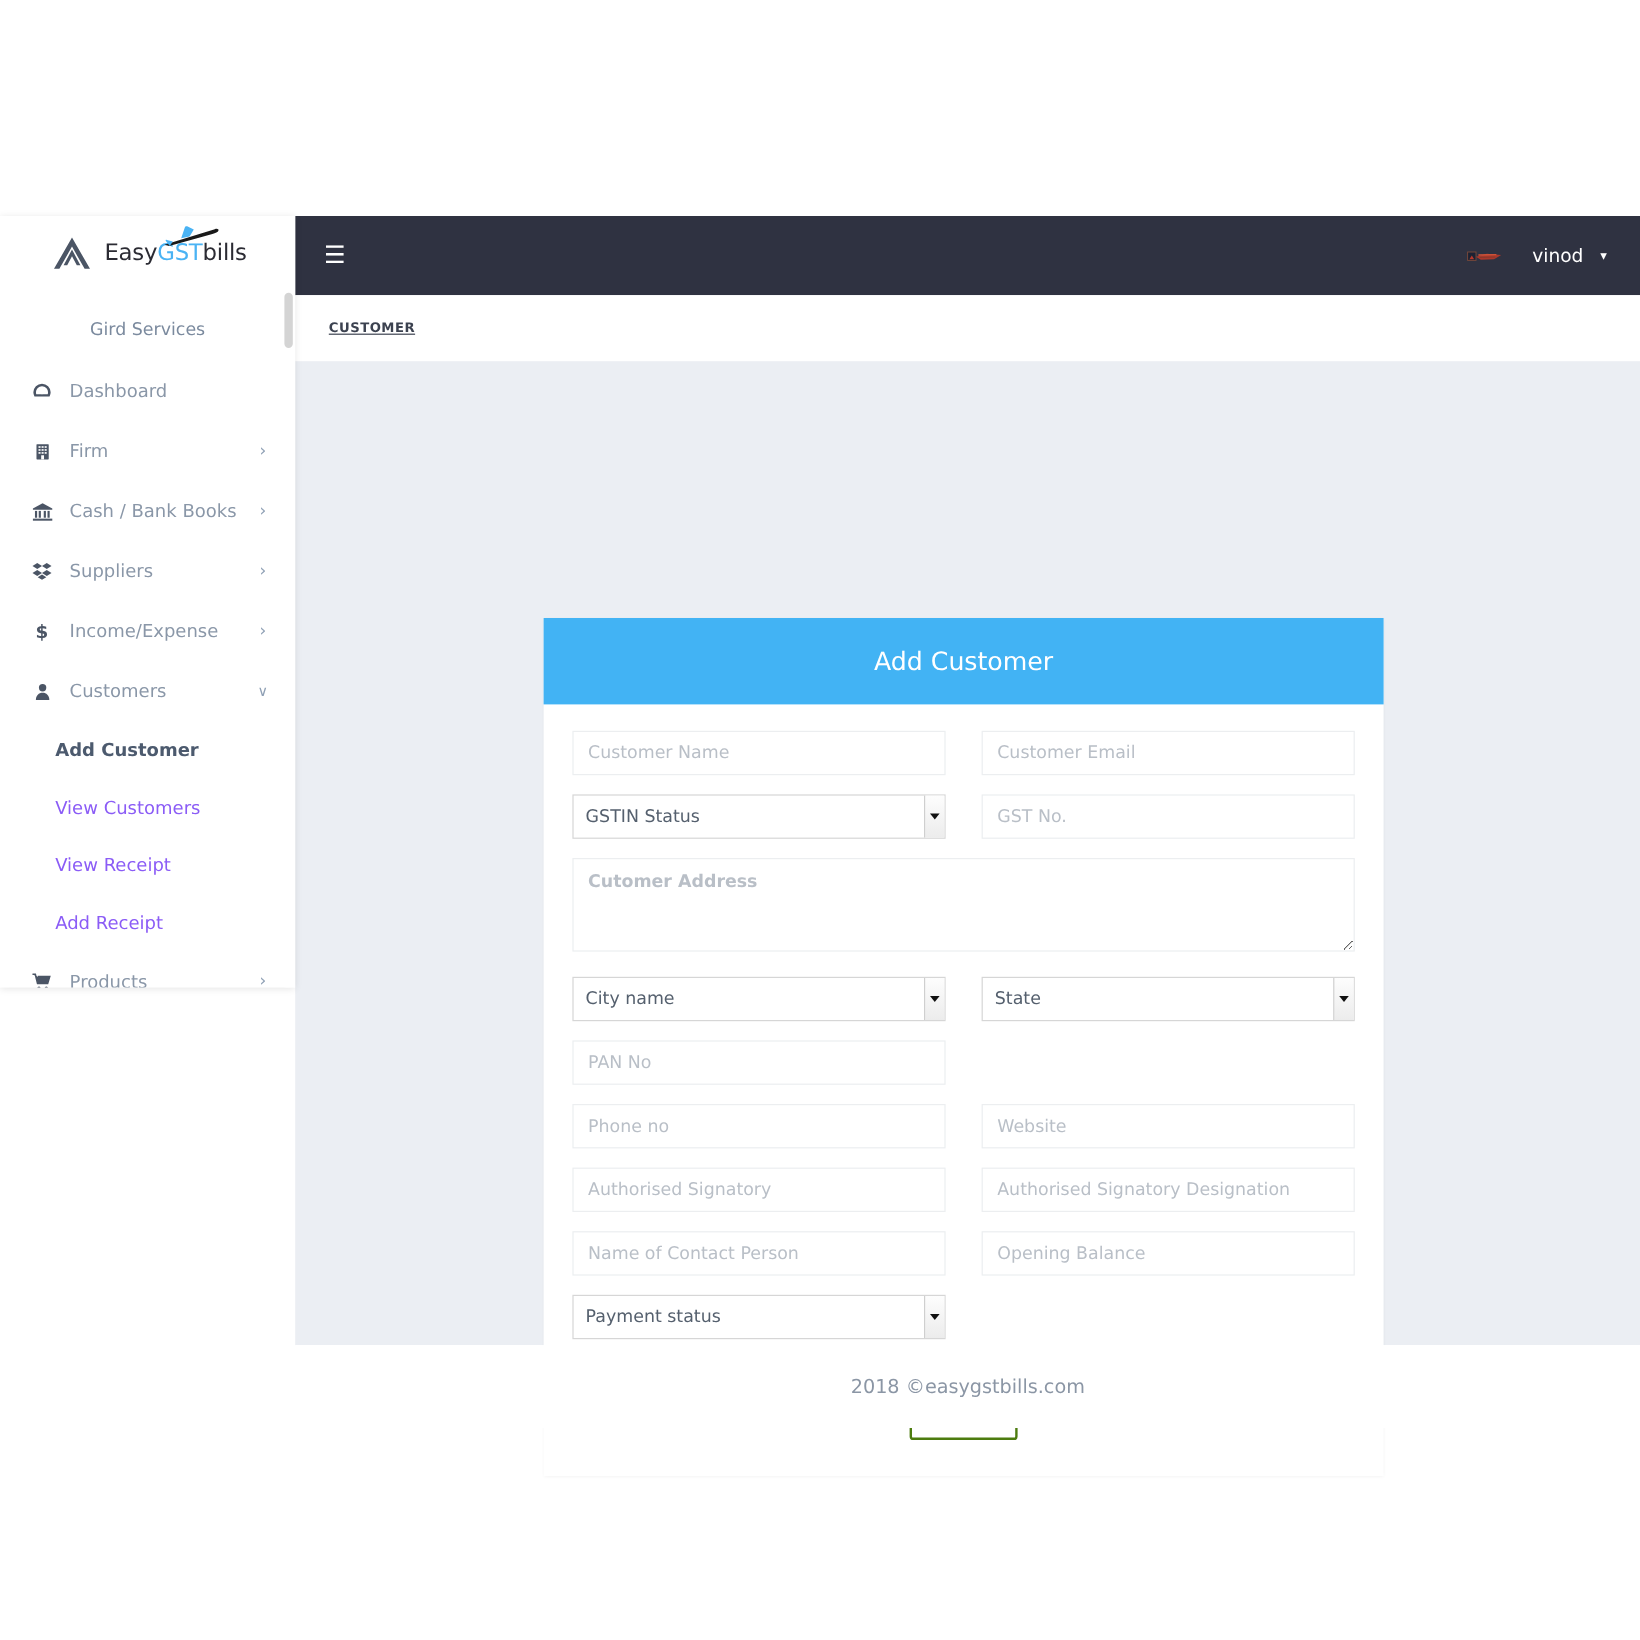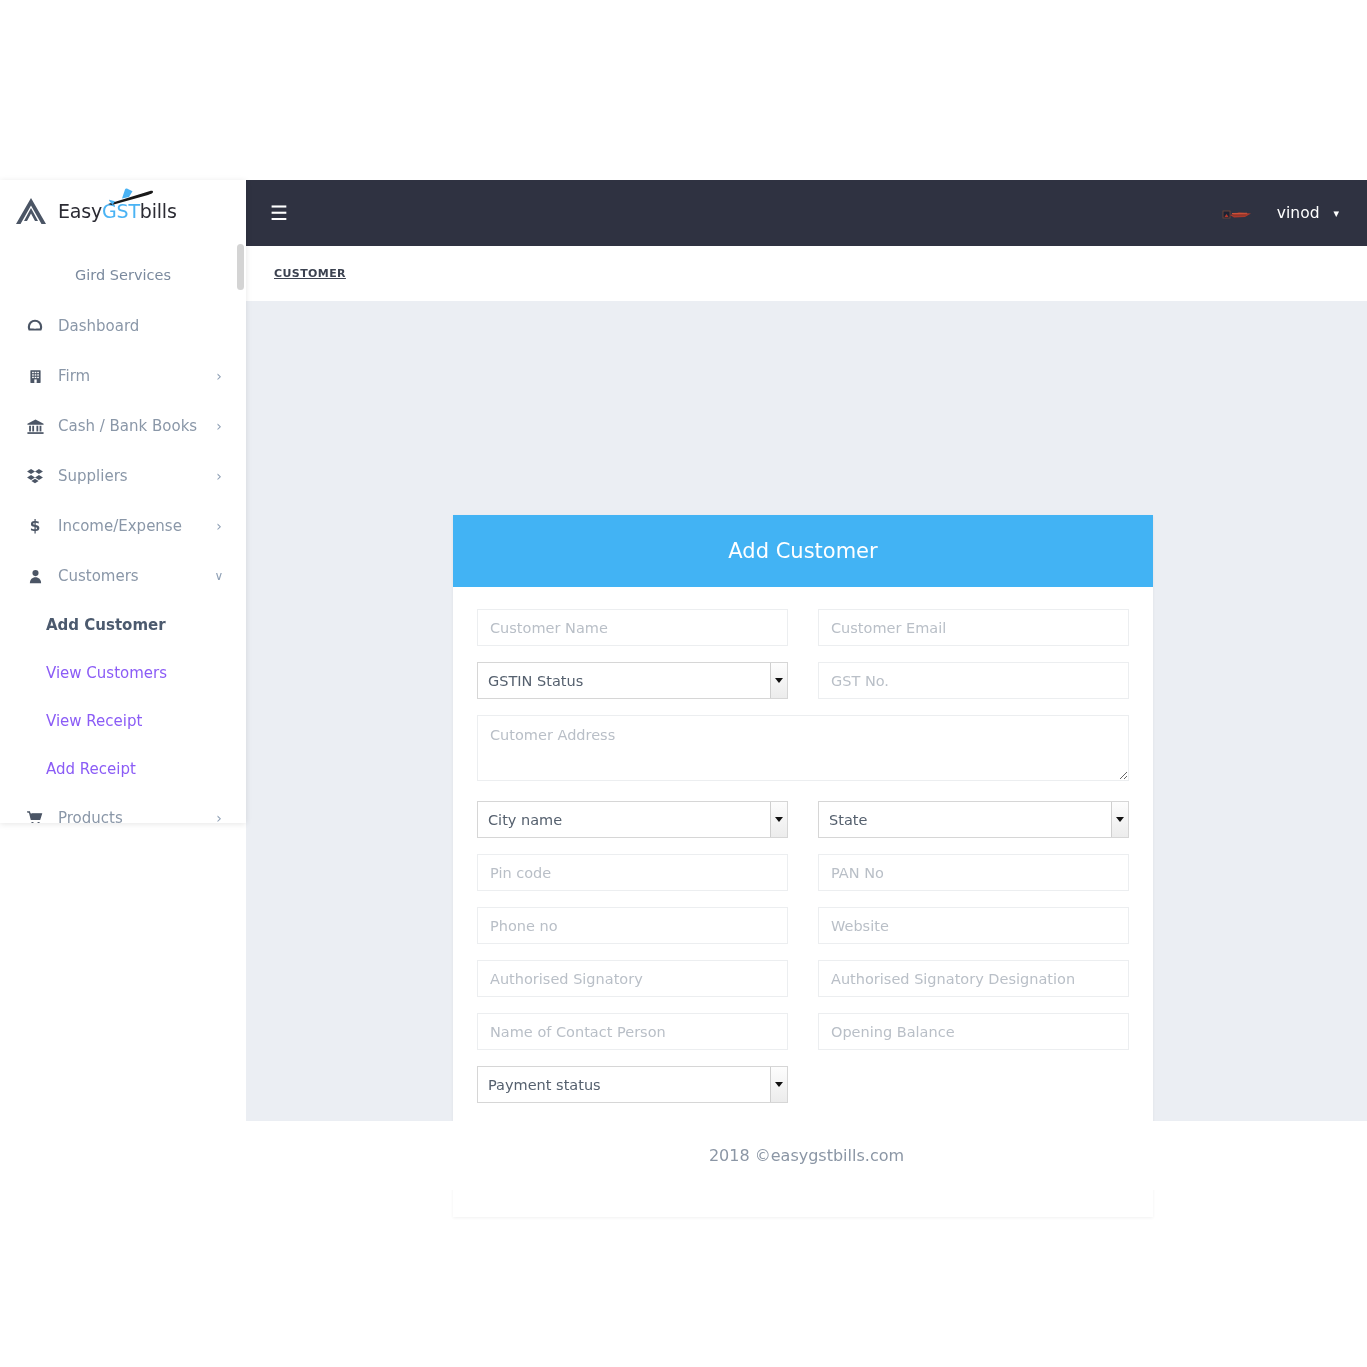--- a/index.html
+++ b/index.html
@@ -38,20 +38,21 @@
     box-shadow: 0 1px 6px rgba(0,0,0,0.10);
     overflow: hidden;
     z-index: 5;
   }
   .brand {
     height: 62px;
     display: flex;
     align-items: center;
     padding-left: 14px;
     gap: 10px;
+    margin-left: 29px;
   }
   .brand-mark { width: 34px; height: 32px; flex: none; }
   .brand-wordmark {
     position: relative;
     font-size: 19px;
     letter-spacing: -0.2px;
     white-space: nowrap;
     font-family: "DejaVu Sans", sans-serif;
   }
   .bw-easy { color: #2b2b33; }
@@ -230,24 +231,25 @@
     padding: 0 12px;
     font-size: 14.5px;
     color: #55606e;
     font-family: "DejaVu Sans", sans-serif;
     outline: none;
     border-radius: 0;
   }
   .f-input::placeholder { color: #b9bfc7; }
 
   textarea.f-input {
-    height: 66px;
+    height: 78px;
     padding: 10px 12px;
     resize: vertical;
     line-height: 1.3;
+    font-weight: bold;
   }
 
   .f-select {
     width: 100%;
     height: 37px;
     border: 1px solid #d6d6d6;
     background: #ffffff;
     padding: 0 10px;
     font-size: 14.5px;
     color: #55606e;
@@ -519,23 +521,20 @@
               <option>State</option>
             </select>
             <span class="select-arrow">
                   <i></i>
                 </span>
           </div>
         </div>
 
         <div class="form-row">
           <div class="col">
-            <input class="f-input" type="text" placeholder="Pin code" style="">
-          </div>
-          <div class="col">
             <input class="f-input" type="text" placeholder="PAN No" style="">
           </div>
         </div>
 
 
         <div class="form-row">
           <div class="col">
             <input class="f-input" type="text" placeholder="Phone no" style="">
           </div>
           <div class="col">

